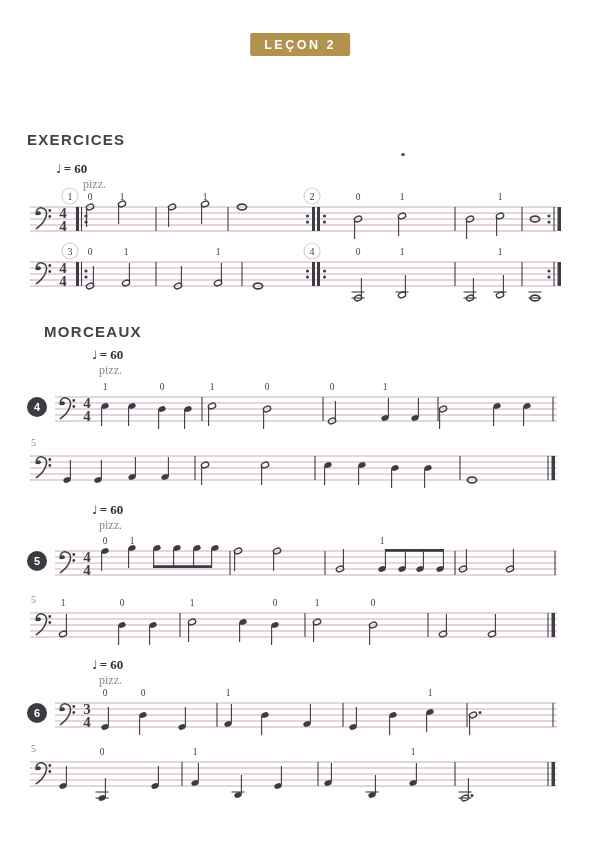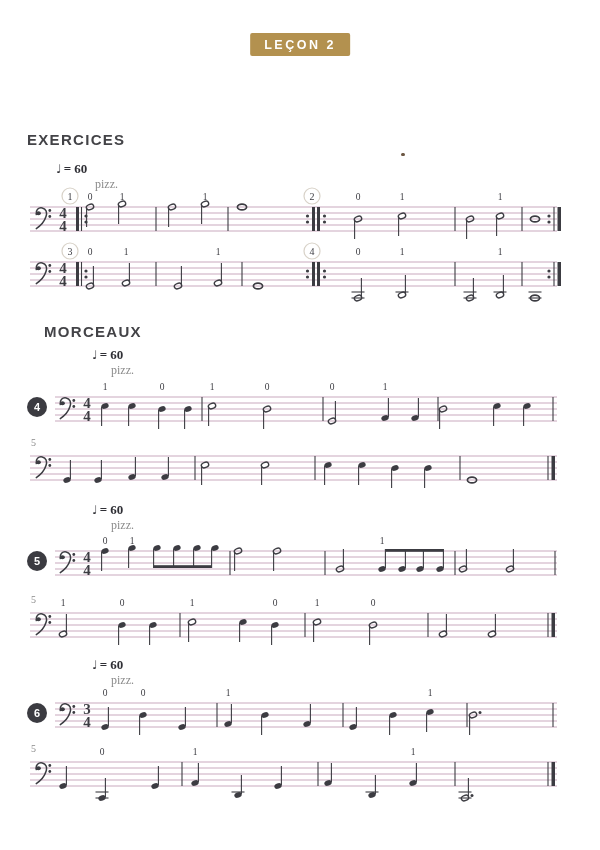--- a/index.html
+++ b/index.html
@@ -12,21 +12,21 @@
   .title{position:absolute;left:0;right:0;top:62px;margin:0;text-align:center;
          font:400 30px "Liberation Serif",serif;color:#2d2d35;letter-spacing:.5px;}
   .heading{position:absolute;font:700 15px "Liberation Sans",sans-serif;
            color:#434347;letter-spacing:1.3px;}
   .h-ex{left:27px;top:131px;}
   .h-mo{left:44px;top:323px;}
   .tempo{position:absolute;font:700 13px "Liberation Serif",serif;color:#2f2f35;}
   .tempo .qn{font-family:"DejaVu Sans",sans-serif;font-weight:400;font-size:12px;margin-right:2px;}
   .t-ex{left:56px;top:161px;} .t-p4{left:92px;top:347px;}
   .t-p5{left:92px;top:502px;} .t-p6{left:92px;top:657px;}
-  .pizz{position:absolute;font:400 12px "Liberation Serif",serif;color:#8a8a8a;margin-left:12px;}
+  .pizz{position:absolute;font:400 12px "Liberation Serif",serif;color:#8a8a8a;}
   .p-ex{left:83px;top:177px;} .p-p4{left:99px;top:363px;}
   .p-p5{left:99px;top:518px;} .p-p6{left:99px;top:673px;}
   .pnum{position:absolute;width:20px;height:20px;border-radius:50%;
         background:var(--circle,#3b3b41);color:#fff;
         font:700 11px "Liberation Sans",sans-serif;text-align:center;line-height:20px;}
   .pn4{left:27px;top:397px;} .pn5{left:27px;top:551px;} .pn6{left:27px;top:703px;}
   svg.sys{position:absolute;overflow:visible;}
   .speck{position:absolute;left:401px;top:153px;width:4px;height:3px;
          background:#6b5642;border-radius:1.5px;}
 </style>

